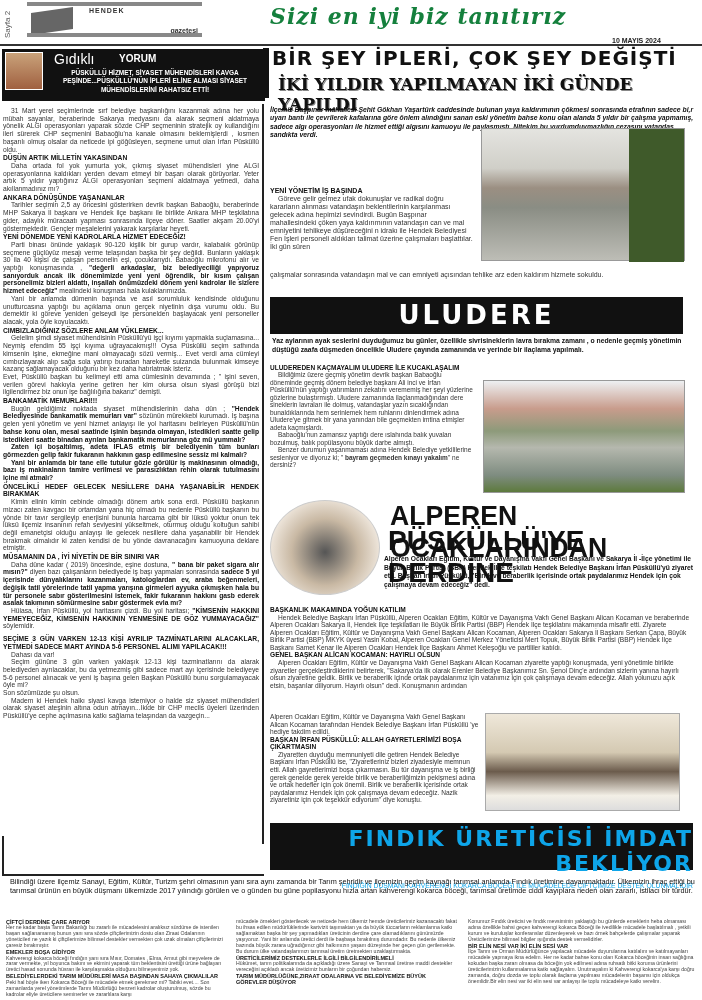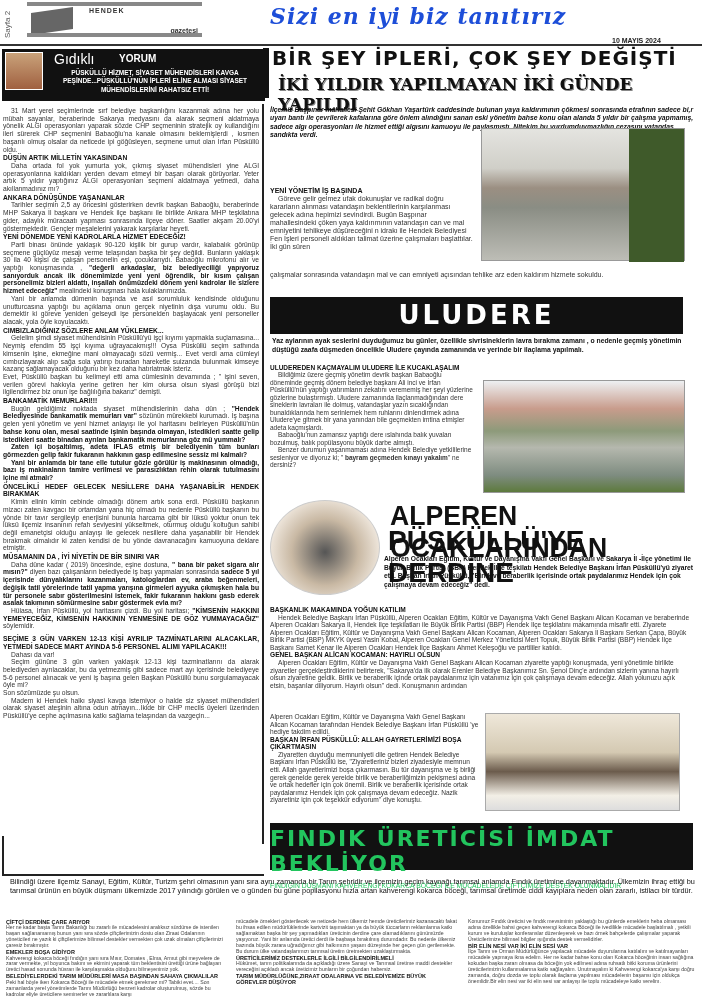--- a/index.html
+++ b/index.html
@@ -7,21 +7,21 @@
 .abs{position:absolute}
 p,div{line-height:1.15}
 .side{left:3px;top:8px;width:14px;height:30px;writing-mode:vertical-rl;transform:rotate(180deg);font-size:8px;color:#555}
 .logo{left:27px;top:2px;width:175px;height:35px;background:#fff}
 .logo .strip{position:absolute;left:0;right:0;height:4px;background:#888}
 .logo .top{top:0}.logo .bot{bottom:0}
 .logo .hen{position:absolute;left:62px;top:5px;font-size:7px;font-weight:bold;letter-spacing:1px;color:#333}
 .logo .saf{position:absolute;left:58px;top:6px;font-size:30px;font-weight:bold;color:#777;letter-spacing:1px;font-family:"DejaVu Sans",sans-serif}
 .logo .gaz{position:absolute;right:4px;bottom:2px;font-size:7px;font-weight:bold;color:#333}
 .logo .flag{position:absolute;left:4px;top:8px;width:42px;height:22px;background:#666;transform:skewY(-8deg)}
-.slogan{left:270px;top:4px;font-family:"DejaVu Serif",serif;font-style:italic;font-weight:bold;font-size:22px;color:#1d4ed8;letter-spacing:1px}
+.slogan{left:270px;top:4px;font-family:"DejaVu Serif",serif;font-style:italic;font-weight:bold;font-size:22px;color:#15803d;letter-spacing:1px}
 .date{left:612px;top:37px;font-size:7px;font-weight:bold}
 .hrule{left:0;top:44px;width:702px;height:2px;background:#333}
 .gidbox{left:2px;top:49px;width:263px;height:52px;background:#111;color:#fff}
 .gidbox .photo{position:absolute;left:3px;top:3px;width:38px;height:38px;background:linear-gradient(#c9a27a,#a06040);border:1px solid #fff}
 .gidbox .name{position:absolute;left:52px;top:2px;font-size:14px}
 .gidbox .yorum{position:absolute;left:117px;top:4px;font-size:10px;font-weight:bold}
 .gidbox .sub{position:absolute;left:48px;top:20px;width:210px;font-size:6.5px;font-weight:bold;text-align:center;line-height:1.3}
 .leftcol{left:3px;top:107px;width:256px;height:735px;font-size:6.7px;color:#333;text-align:justify}
 .leftcol .h{font-weight:bold;color:#111;margin-top:1px}
 .leftcol p{text-indent:8px}
@@ -40,21 +40,21 @@
 .lead2{left:272px;top:337px;width:420px;font-size:6.8px;font-weight:bold;color:#111;line-height:1.3}
 .body2{left:270px;top:364px;width:205px;font-size:6.5px;color:#333;line-height:1.25}
 .photo2{left:483px;top:380px;width:202px;height:113px;background:linear-gradient(180deg,#eef0f2 0%,#c89c8c 25%,#8d9a7a 45%,#b5b8ae 60%,#7e8c80 85%,#5d7a3d 100%);border:1px solid #999}
 .circle{left:270px;top:500px;width:110px;height:95px;border-radius:50%;background:radial-gradient(circle at 50% 55%,#555 0%,#c9b9a4 45%,#efe7dd 75%);overflow:hidden;border:1px solid #ccc}
 .h3{left:390px;top:500px;font-family:"Liberation Sans",sans-serif;font-weight:bold;font-size:28px;letter-spacing:0px;color:#111;transform:scaleX(0.95);transform-origin:left}
 .h3b{left:388px;top:525px;font-weight:bold;font-size:28px;color:#111}
 .lead3{left:384px;top:555px;width:312px;font-size:6.7px;font-weight:bold;color:#111;line-height:1.3}
 .body3{left:270px;top:606px;width:420px;font-size:6.6px;color:#333;line-height:1.25}
 .body3b{left:270px;top:713px;width:210px;font-size:6.6px;color:#333;line-height:1.25}
 .photo3{left:485px;top:713px;width:195px;height:98px;background:linear-gradient(180deg,#efe8da 0%,#d4c9b2 40%,#6b5b4c 60%,#f3efe6 85%,#ddd 100%);border:1px solid #aaa}
-.fbar{left:270px;top:823px;width:423px;height:47px;background:#111;color:#22c55e;text-align:left}
+.fbar{left:270px;top:823px;width:423px;height:47px;background:#111;color:#0ea5e9;text-align:right}
 .fbar .t{font-family:"DejaVu Sans",sans-serif;font-weight:bold;font-size:22px;letter-spacing:2px;margin-top:3px}
 .fbar .s{font-size:6.8px;margin-top:5px}
 .lcend{left:2px;top:836px;width:262px;height:40px;border-left:2px solid #222;border-bottom:2px solid #222}
 .lead4{left:10px;top:877px;width:686px;font-size:7.3px;font-weight:normal;color:#111;line-height:1.3}
 .c{font-size:5.2px;color:#444;line-height:1.25;top:919px;width:222px}
 .c .hd{font-size:5.5px}
 </style>
 </head>
 <body>
 

